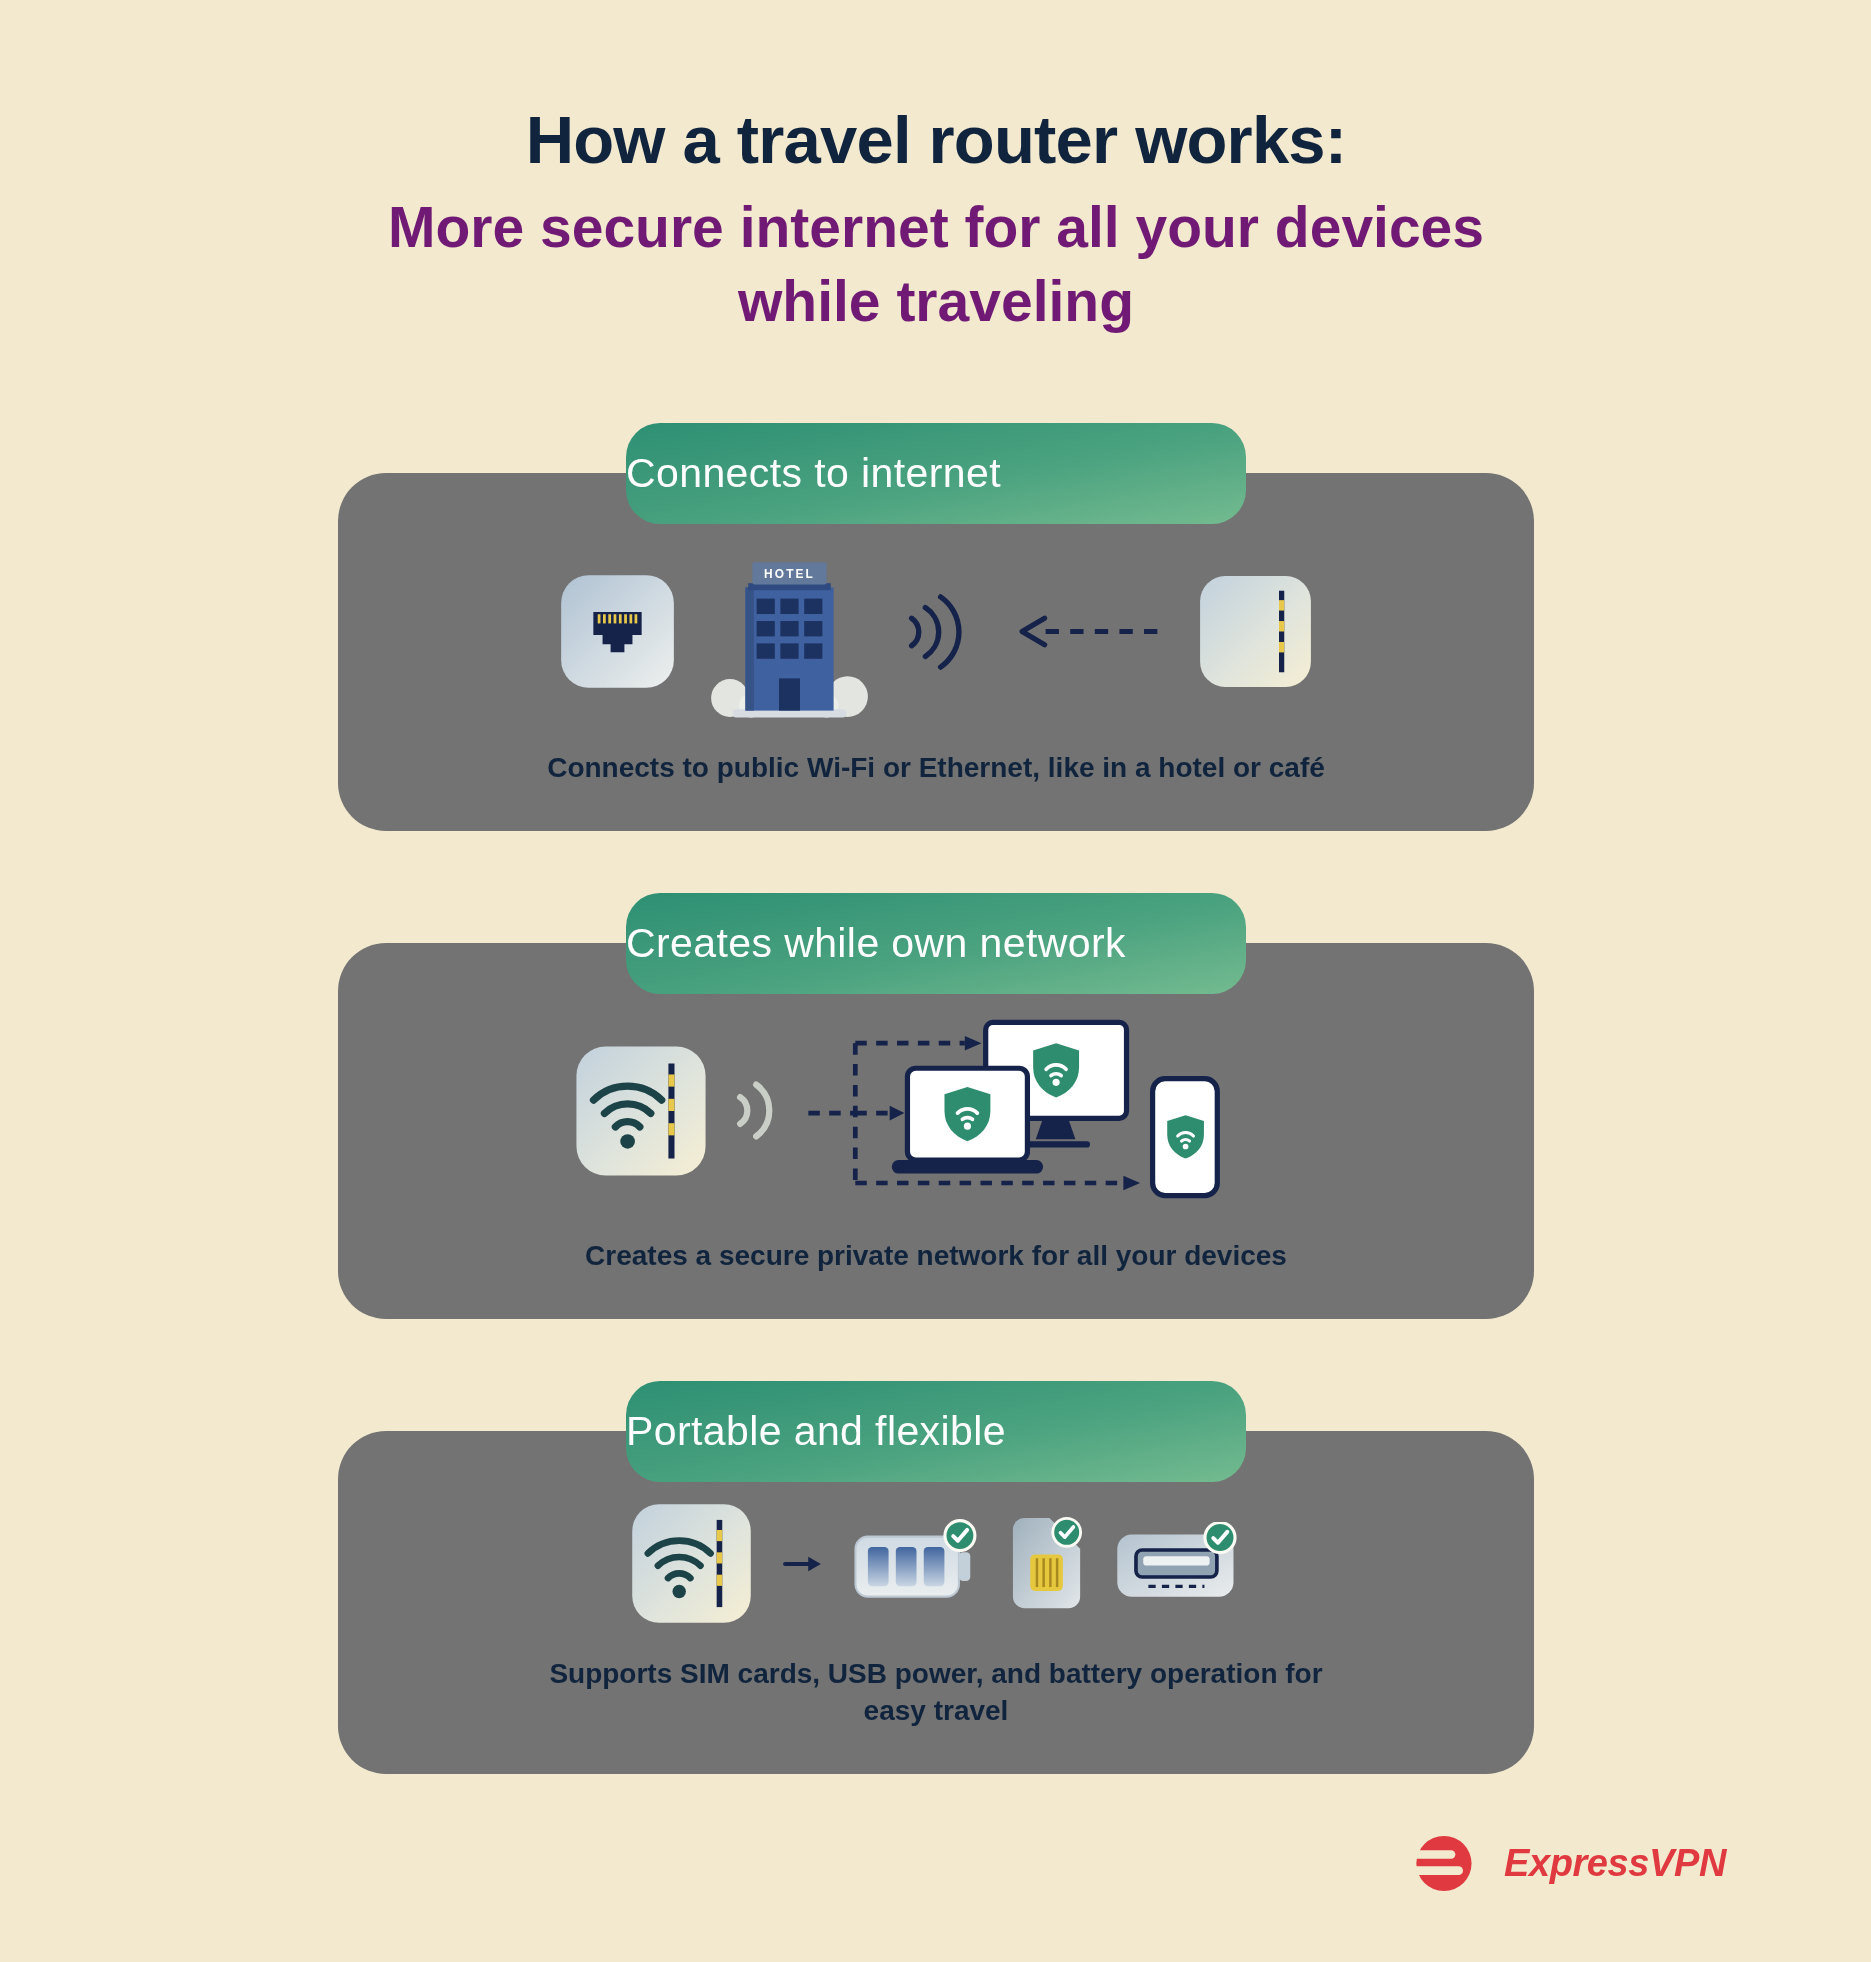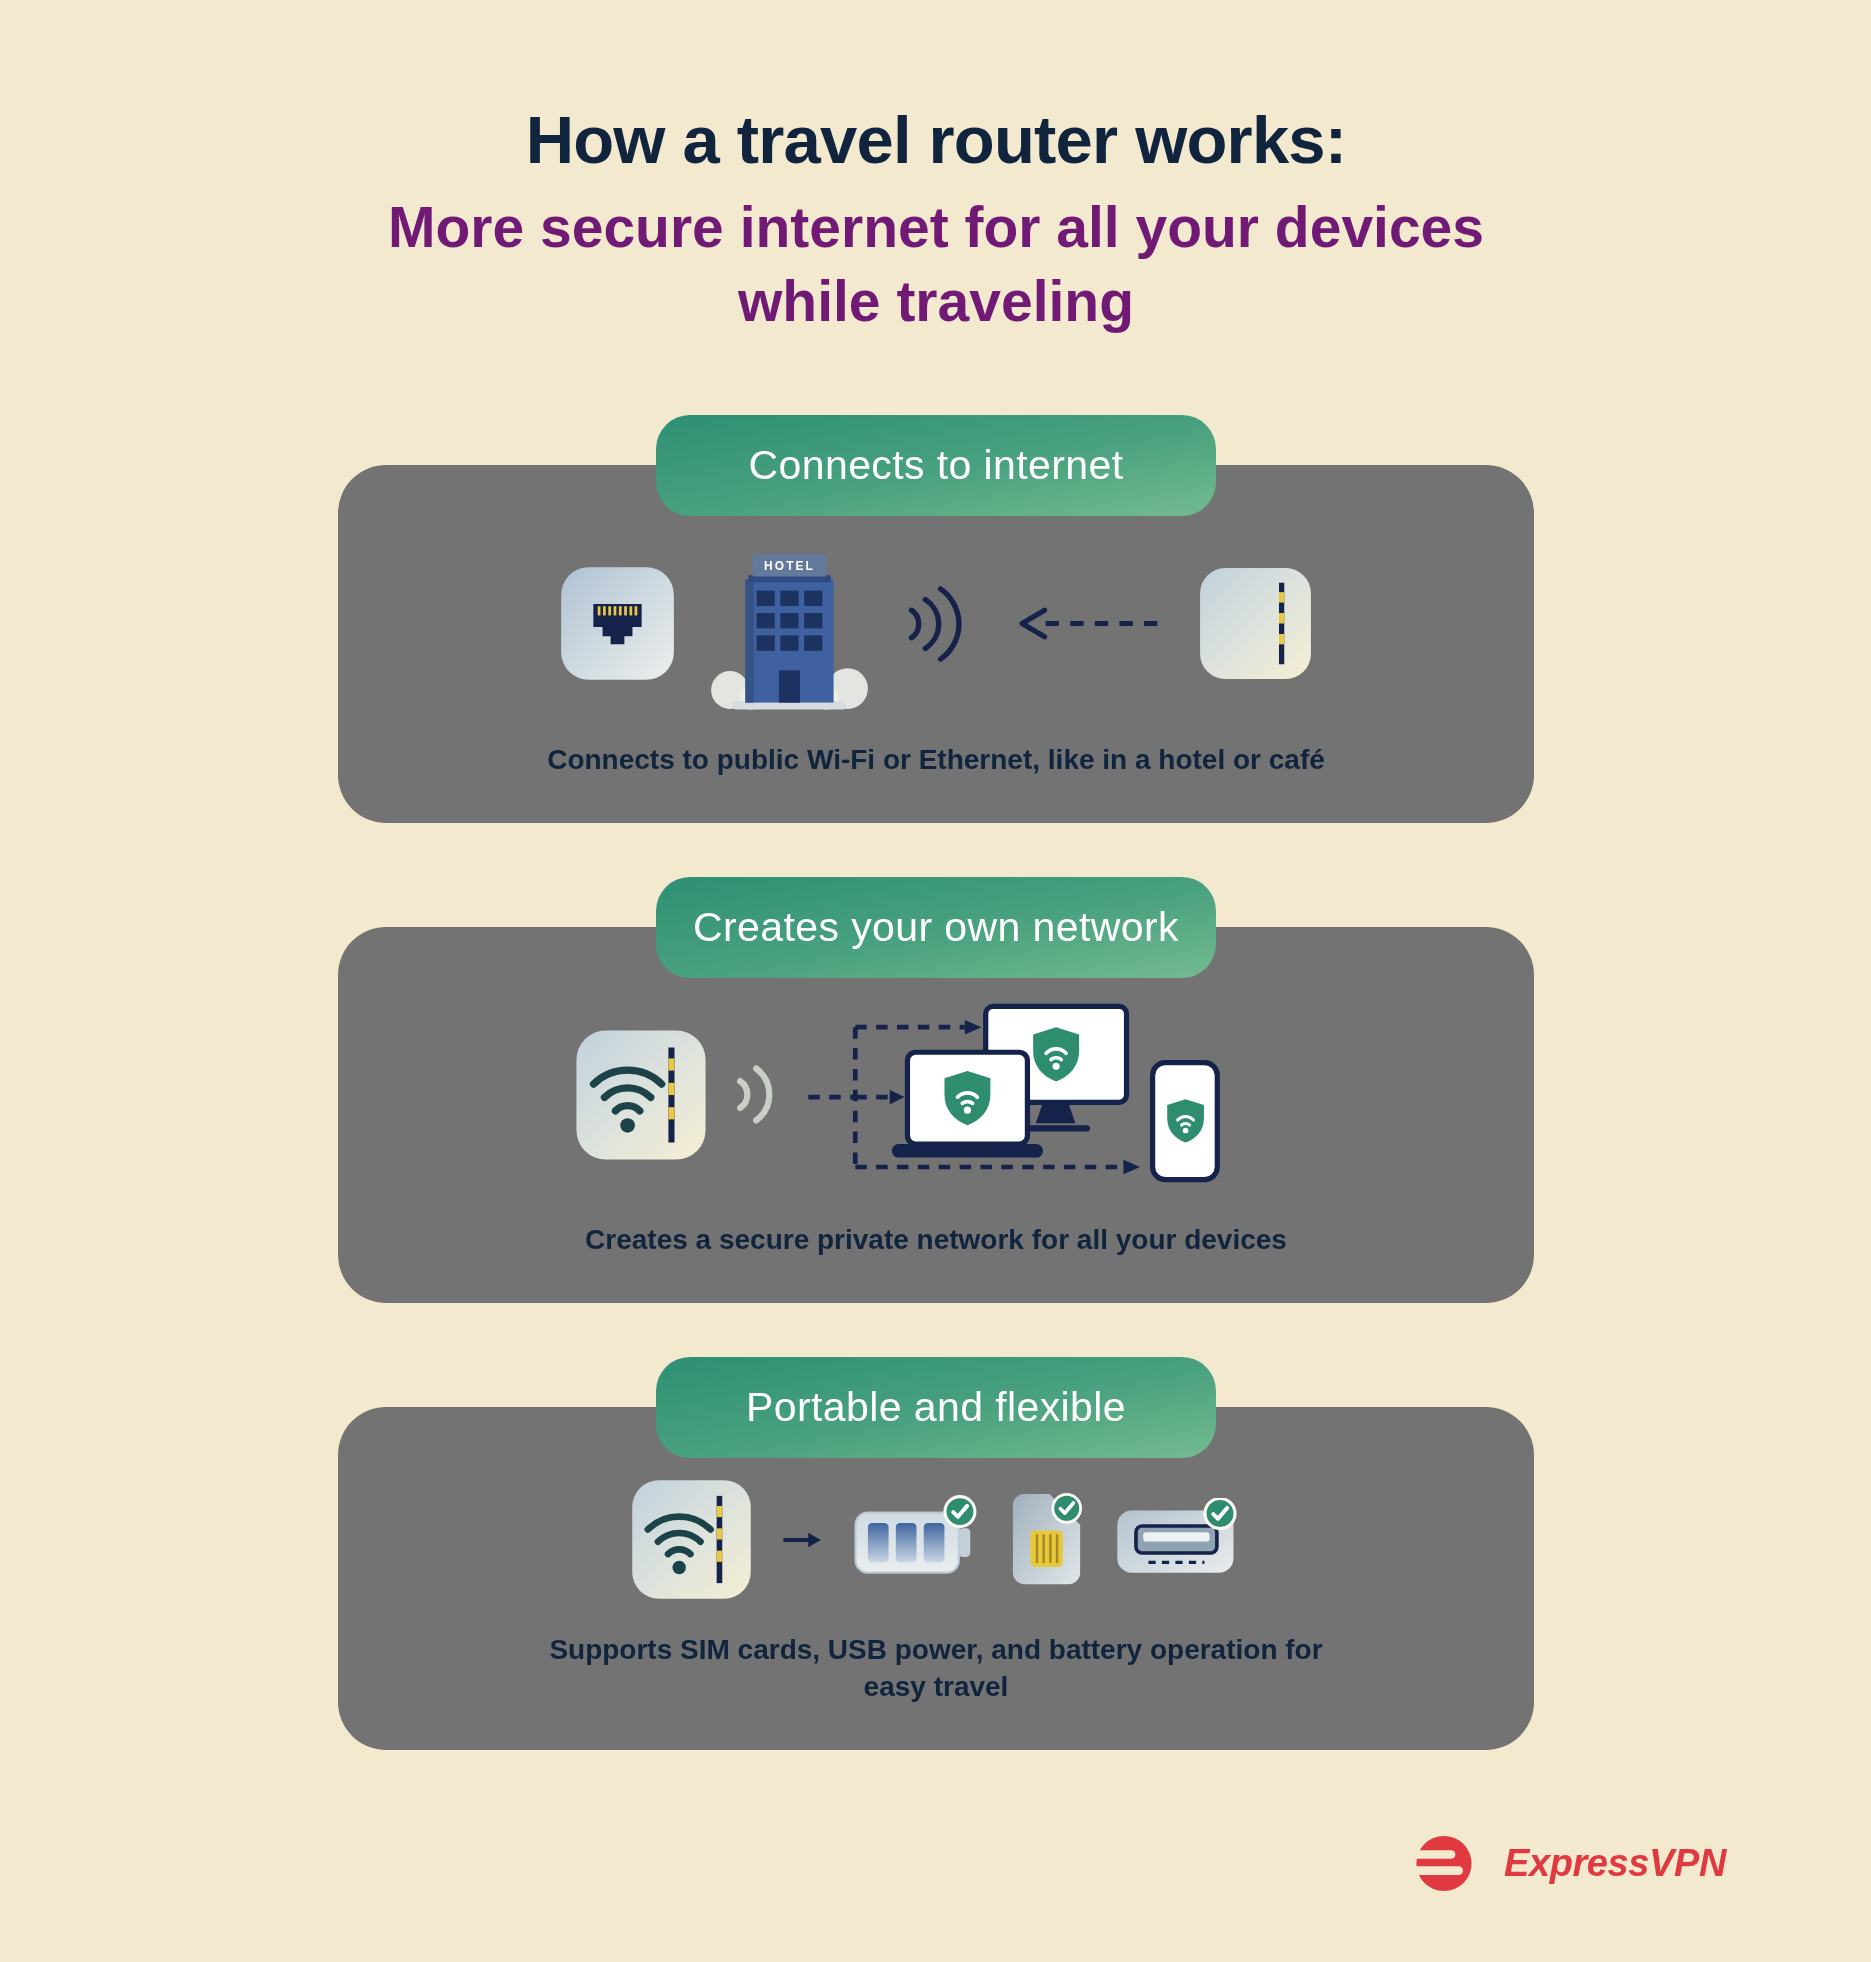--- a/index.html
+++ b/index.html
@@ -12,23 +12,23 @@
     overflow:hidden;
   }
   .title-block{padding-top:101px;text-align:center;}
   .title-block h1{margin:0;font-size:67px;font-weight:600;color:#10243e;letter-spacing:-0.8px;}
   .subtitle{margin:12.3px auto 0;max-width:1227px;font-size:57px;font-weight:600;line-height:1.3;color:#701a75;}
   .section{display:flex;flex-direction:column;align-items:center;}
   .section.first{margin-top:77px;}
   .section.later{margin-top:54px;}
   .pill{
     position:relative;z-index:2;
-    width:560px;height:101px;border-radius:34px;
+    width:620px;height:101px;border-radius:34px;
     background:linear-gradient(170deg,#2d8f73 0%,#4aa27f 55%,#74bb90 100%);
-    display:flex;align-items:center;justify-content:center;
+    display:flex;align-items:center;justify-content:flex-start;margin-top:8px;
   }
   .pill span{color:#ffffff;font-size:41px;font-weight:500;letter-spacing:0.4px;}
   .card{
     position:relative;z-index:1;
     margin-top:-51px;
     width:1196px;
     background:#737373;
     border-radius:48px;
     padding:71px 61px 44px;
     box-sizing:border-box;
@@ -171,21 +171,21 @@
         </g>
       </svg>
 
     </div>
     <p class="caption">Connects to public Wi-Fi or Ethernet, like in a hotel or café</p>
   </div>
 </section>
 
 <section class="section later">
   <div class="pill">
-    <span>Creates your own network</span>
+    <span>Creates while own network</span>
   </div>
   <div class="card">
     <div class="illustration row2">
 
       <svg width="134" height="134" viewBox="0 0 110 110">
         <rect x="2" y="2" width="106" height="106" rx="24" fill="url(#grad-square)"></rect>
         <line x1="80" y1="16" x2="80" y2="94" stroke="#15224a" stroke-width="5"></line>
         <g stroke="#e7c84b" stroke-width="5">
           <line x1="80" y1="25" x2="80" y2="35"></line>
           <line x1="80" y1="45" x2="80" y2="55"></line>

